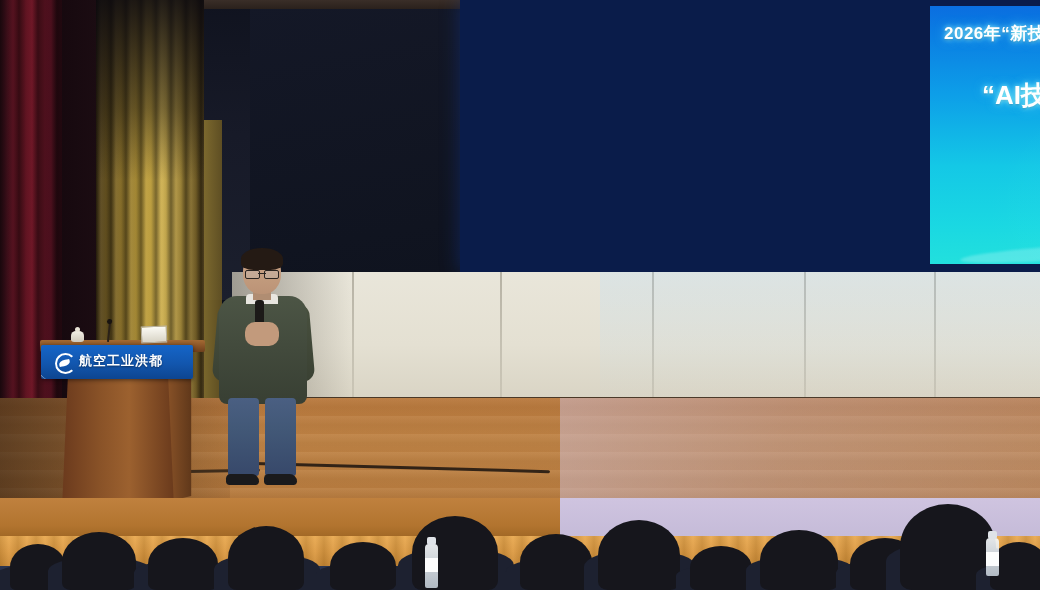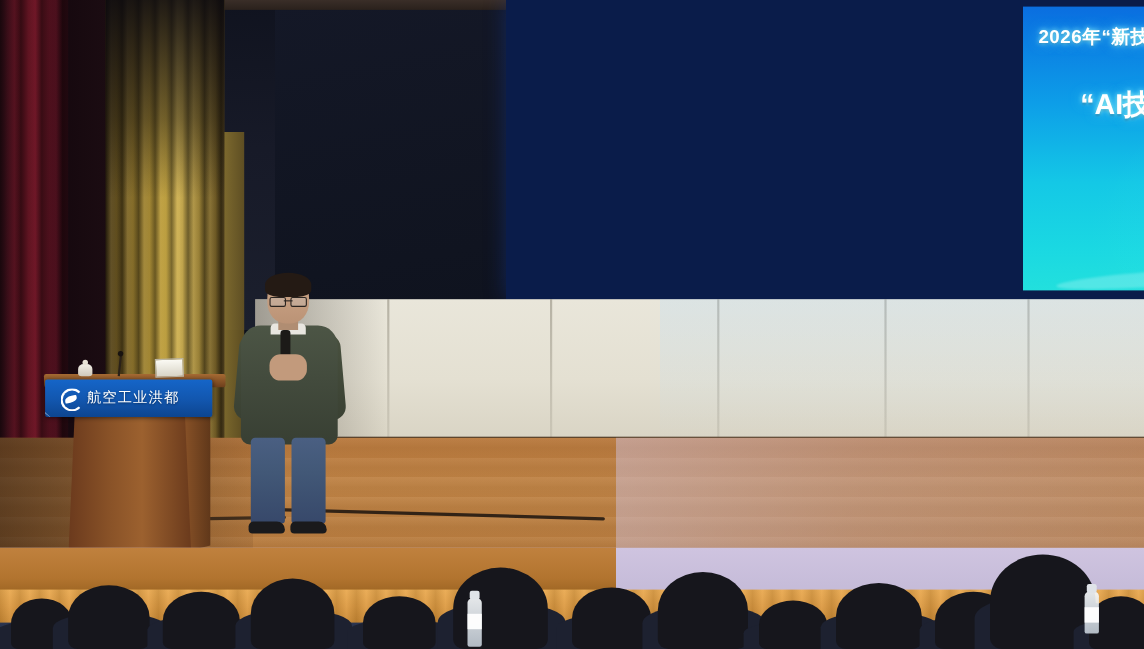--- a/index.html
+++ b/index.html
@@ -170,21 +170,21 @@
   .banner-logo{
     position:absolute;left:14px;top:8px;width:17px;height:17px;
     border:2px solid #ffffff;border-radius:50%;
     border-right-color:transparent;
   }
   .banner-logo::after{
     content:"";position:absolute;left:2px;top:5px;width:11px;height:6px;
     background:#ffffff;border-radius:60% 10% 60% 10%;transform:rotate(-12deg);
   }
   .banner-text{
-    position:absolute;left:38px;top:7px;font-size:13px;color:#fff;font-weight:normal;
+    position:absolute;left:38px;top:7px;font-size:13px;color:#fff;font-weight:bold;
     letter-spacing:1px;text-shadow:0 1px 2px rgba(0,0,0,.45);
   }
   .podium-cup{
     position:absolute;left:71px;top:331px;width:13px;height:11px;
     background:linear-gradient(180deg,#f2efe6,#cfc9bb);
     border-radius:40% 40% 25% 25%;
   }
   .podium-cup::after{
     content:"";position:absolute;left:4px;top:-4px;width:5px;height:5px;
     background:#e8e3d6;border-radius:50%;

